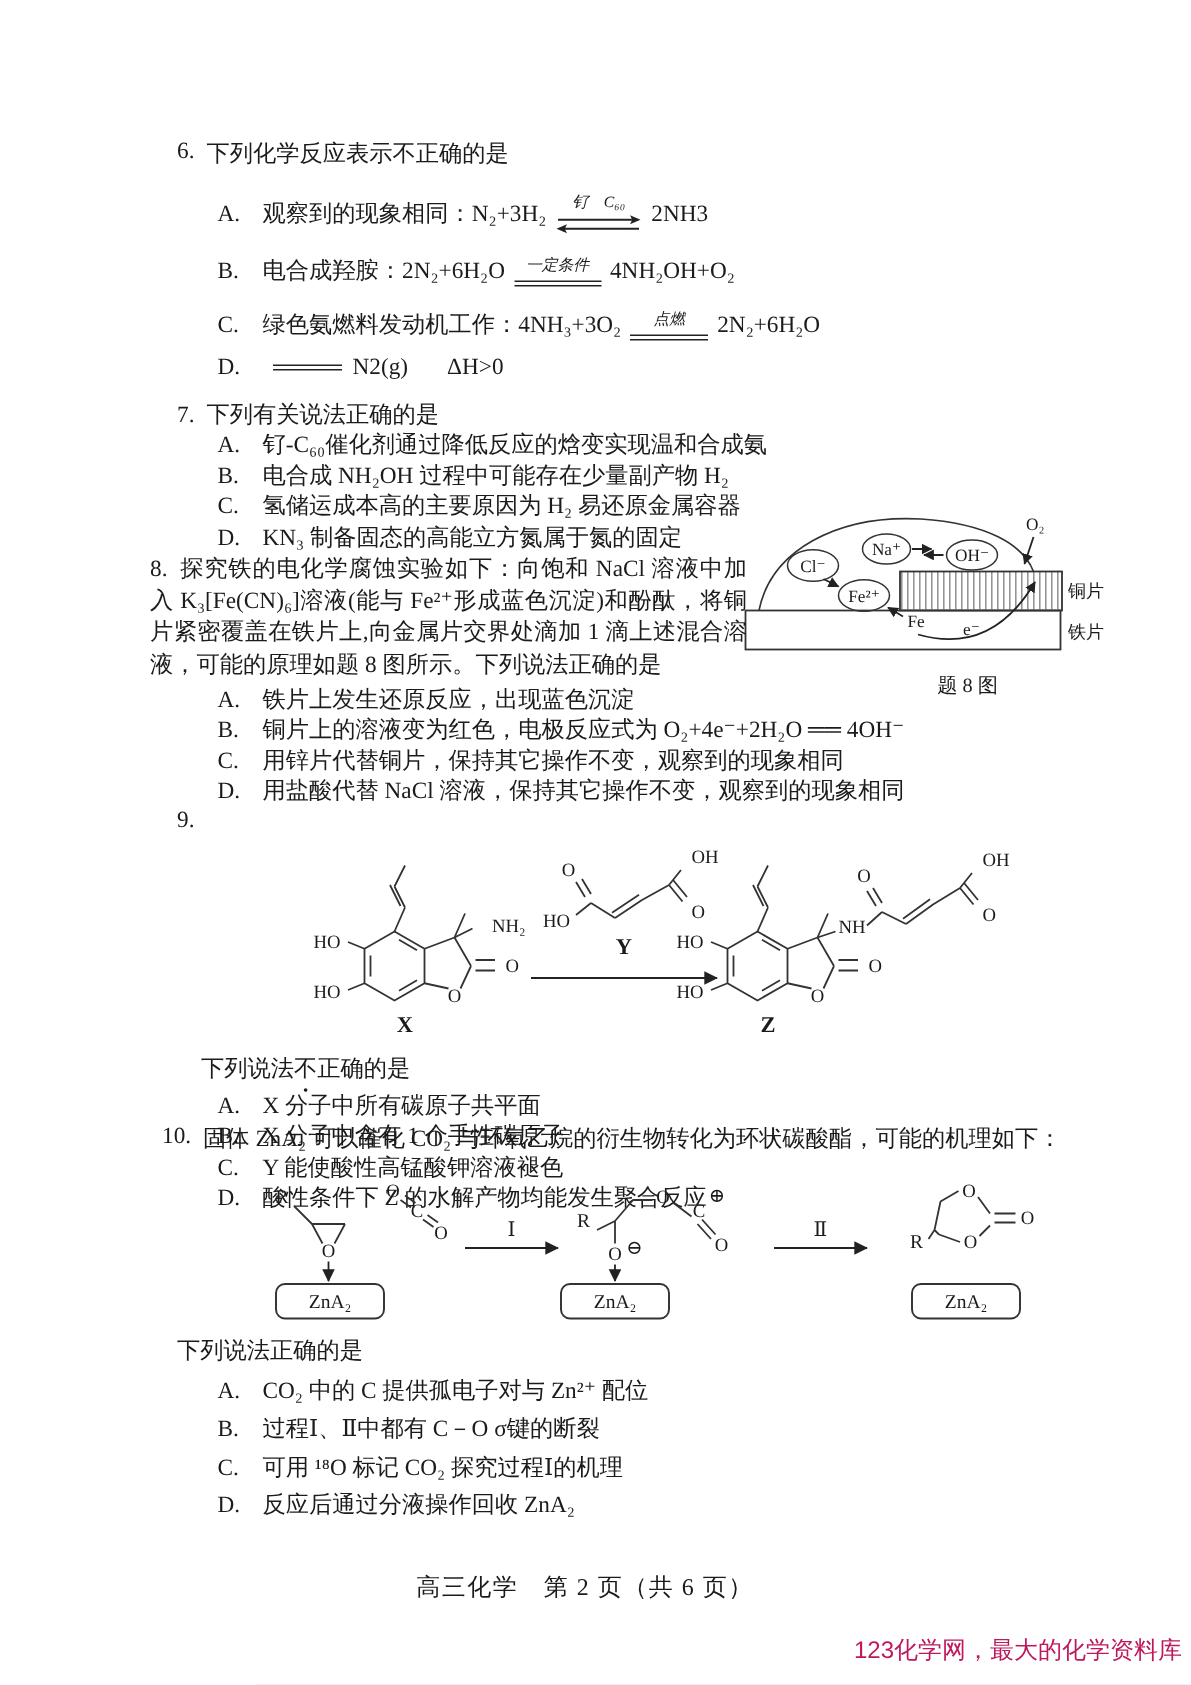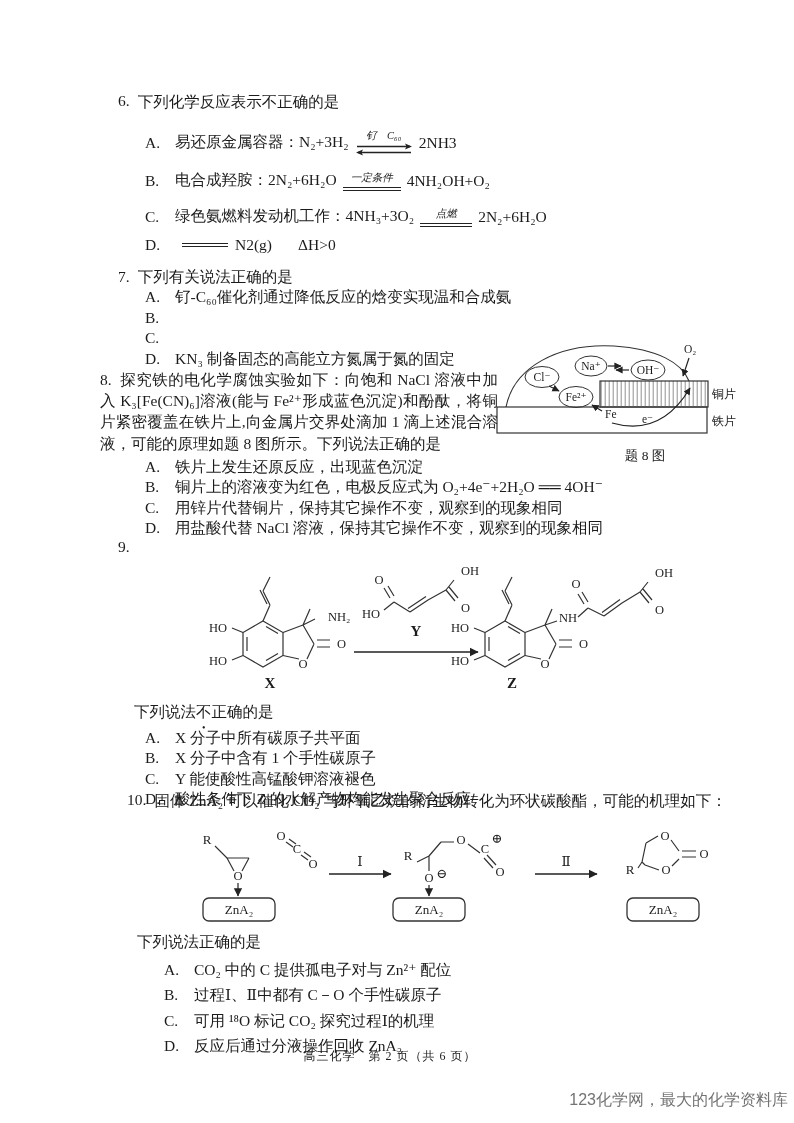--- a/index.html
+++ b/index.html
@@ -22,39 +22,39 @@
   .rxn .cond { display:block; font-size:10.5px; line-height:13px; white-space:pre; }
   .rxn .bar { display:block; height:4px; border-top:1.3px solid #222; border-bottom:1.3px solid #222; margin-top:3px; }
   .dbl { display:inline-block; width:46px; height:4px; border-top:1.3px solid #222; border-bottom:1.3px solid #222; vertical-align:3px; margin:0 7px; }
   .rev-svg { display:block; margin-top:1px; }
   
   .emph { position:relative; display:inline-block; }
   .emph::after { content:"•"; position:absolute; left:50%; transform:translateX(-50%); bottom:-10px; font-size:10px; line-height:10px; }
   .figwrap { text-align:center; }
   .figcap { font-size:13.5px; margin-top:2px; }
   svg text { font-family:"Liberation Serif","DejaVu Serif",serif; fill:#1b1b1b; }
-  .footer { text-align:center; font-size:12px; letter-spacing:1px; }
-  .watermark { color:#737373; font-size:16px; font-family:"Liberation Sans","DejaVu Sans",sans-serif; }
+  .footer { text-align:center; font-size:16px; letter-spacing:1px; }
+  .watermark { color:#be185d; font-size:16px; font-family:"Liberation Sans","DejaVu Sans",sans-serif; }
   .sp { display:inline-block; width:26px; }
 </style>
 </head>
 <body>
 
 <div class="page">
 
   <div class="abs" style="left:100px; top:92px; width:620px;">
     <div class="qhead" style="margin-left:18px;">
       <span class="num">6.</span>
       <span>下列化学反应表示不正确的是</span>
     </div>
     <div class="opts">
 
       <div class="opt" style="margin-top:16px; align-items:center;">
         <span class="lab">A.</span>
-        <span>易还原金属容器：N₂+3H₂</span>
+        <span>观察到的现象相同：N₂+3H₂</span>
         <span class="rxn">
           <span class="cond">钌　C₆₀</span>
           <svg class="rev-svg" width="58" height="13" viewBox="0 0 58 13">
             <line x1="2" y1="3.5" x2="55" y2="3.5" stroke="#222" stroke-width="1.3"></line>
             <path d="M57,3.5 l-7,-3 l1.5,3 l-1.5,3 z" fill="#222"></path>
             <line x1="56" y1="9.5" x2="3" y2="9.5" stroke="#222" stroke-width="1.3"></line>
             <path d="M1,9.5 l7,-3 l-1.5,3 l1.5,3 z" fill="#222"></path>
           </svg>
         </span>
         <span>2NH3</span>
@@ -95,23 +95,25 @@
       <span class="num">7.</span>
       <span>下列有关说法正确的是</span>
     </div>
     <div class="opts">
       <div class="opt oln">
         <span class="lab">A.</span>
         <span>钌-C₆₀催化剂通过降低反应的焓变实现温和合成氨</span>
       </div>
       <div class="opt oln">
         <span class="lab">B.</span>
-      </div>
-      <div class="opt oln">
-        <span class="lab">C.</span>
+        <span>电合成 NH₂OH 过程中可能存在少量副产物 H₂</span>
+      </div>
+      <div class="opt oln">
+        <span class="lab">C.</span>
+        <span>氢储运成本高的主要原因为 H₂ 易还原金属容器</span>
       </div>
       <div class="opt oln">
         <span class="lab">D.</span>
         <span>KN₃ 制备固态的高能立方氮属于氮的固定</span>
       </div>
     </div>
   </div>
 
   <div class="abs figwrap" style="left:496px; top:331px; width:298px;">
     <svg width="298" height="110" viewBox="0 0 298 110">
@@ -267,21 +269,21 @@
         <span class="lab">C.</span>
         <span>Y 能使酸性高锰酸钾溶液褪色</span>
       </div>
       <div class="opt oln">
         <span class="lab">D.</span>
         <span>酸性条件下 Z 的水解产物均能发生聚合反应</span>
       </div>
     </div>
   </div>
 
-  <div class="abs" style="left:100px; top:791px; width:640px;margin-left:19px;">
+  <div class="abs" style="left:100px; top:749px; width:640px;">
     <div class="qhead" style="margin-left:8px;">
       <span class="num">10.</span>
       <span>固体 ZnA₂ 可以催化 CO₂ 与环氧乙烷的衍生物转化为环状碳酸酯，可能的机理如下：</span>
     </div>
 
     <svg width="560" height="104" viewBox="0 0 560 104" style="margin:6px 0 0 70px; display:block;">
       <defs>
         <marker id="ah3" markerWidth="9" markerHeight="9" refX="6.5" refY="3.5" orient="auto">
           <path d="M0,0 L7,3.5 L0,7 z" fill="#222"></path>
         </marker>
@@ -336,21 +338,21 @@
     </svg>
 
     <div style="margin:10px 0 0 18px;">下列说法正确的是</div>
     <div class="opts" style="margin-top:4px;">
       <div class="opt" style="line-height:25.3px;">
         <span class="lab">A.</span>
         <span>CO₂ 中的 C 提供孤电子对与 Zn²⁺ 配位</span>
       </div>
       <div class="opt" style="line-height:25.3px;">
         <span class="lab">B.</span>
-        <span>过程Ⅰ、Ⅱ中都有 C－O 个手性碳原子</span>
+        <span>过程Ⅰ、Ⅱ中都有 C－O σ键的断裂</span>
       </div>
       <div class="opt" style="line-height:25.3px;">
         <span class="lab">C.</span>
         <span>可用 ¹⁸O 标记 CO₂ 探究过程Ⅰ的机理</span>
       </div>
       <div class="opt" style="line-height:25.3px;">
         <span class="lab">D.</span>
         <span>反应后通过分液操作回收 ZnA₂</span>
       </div>
     </div>

